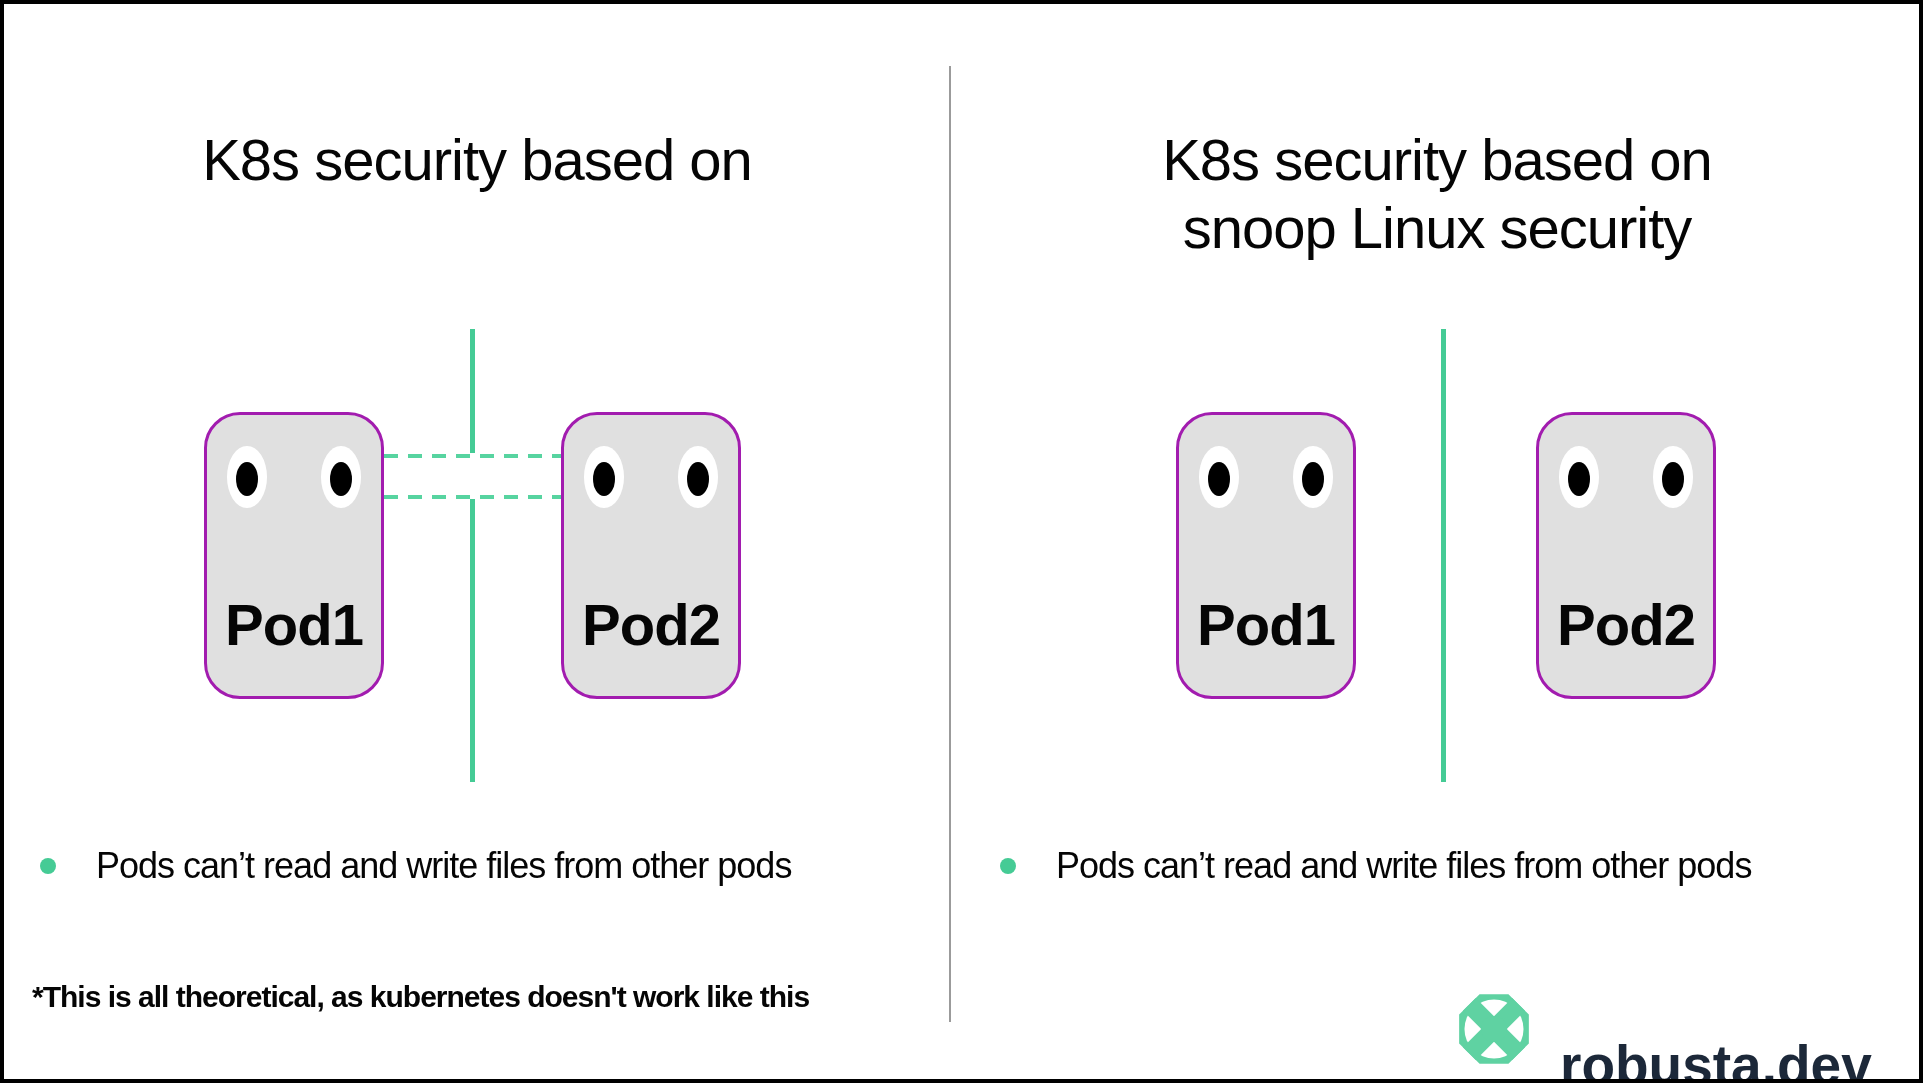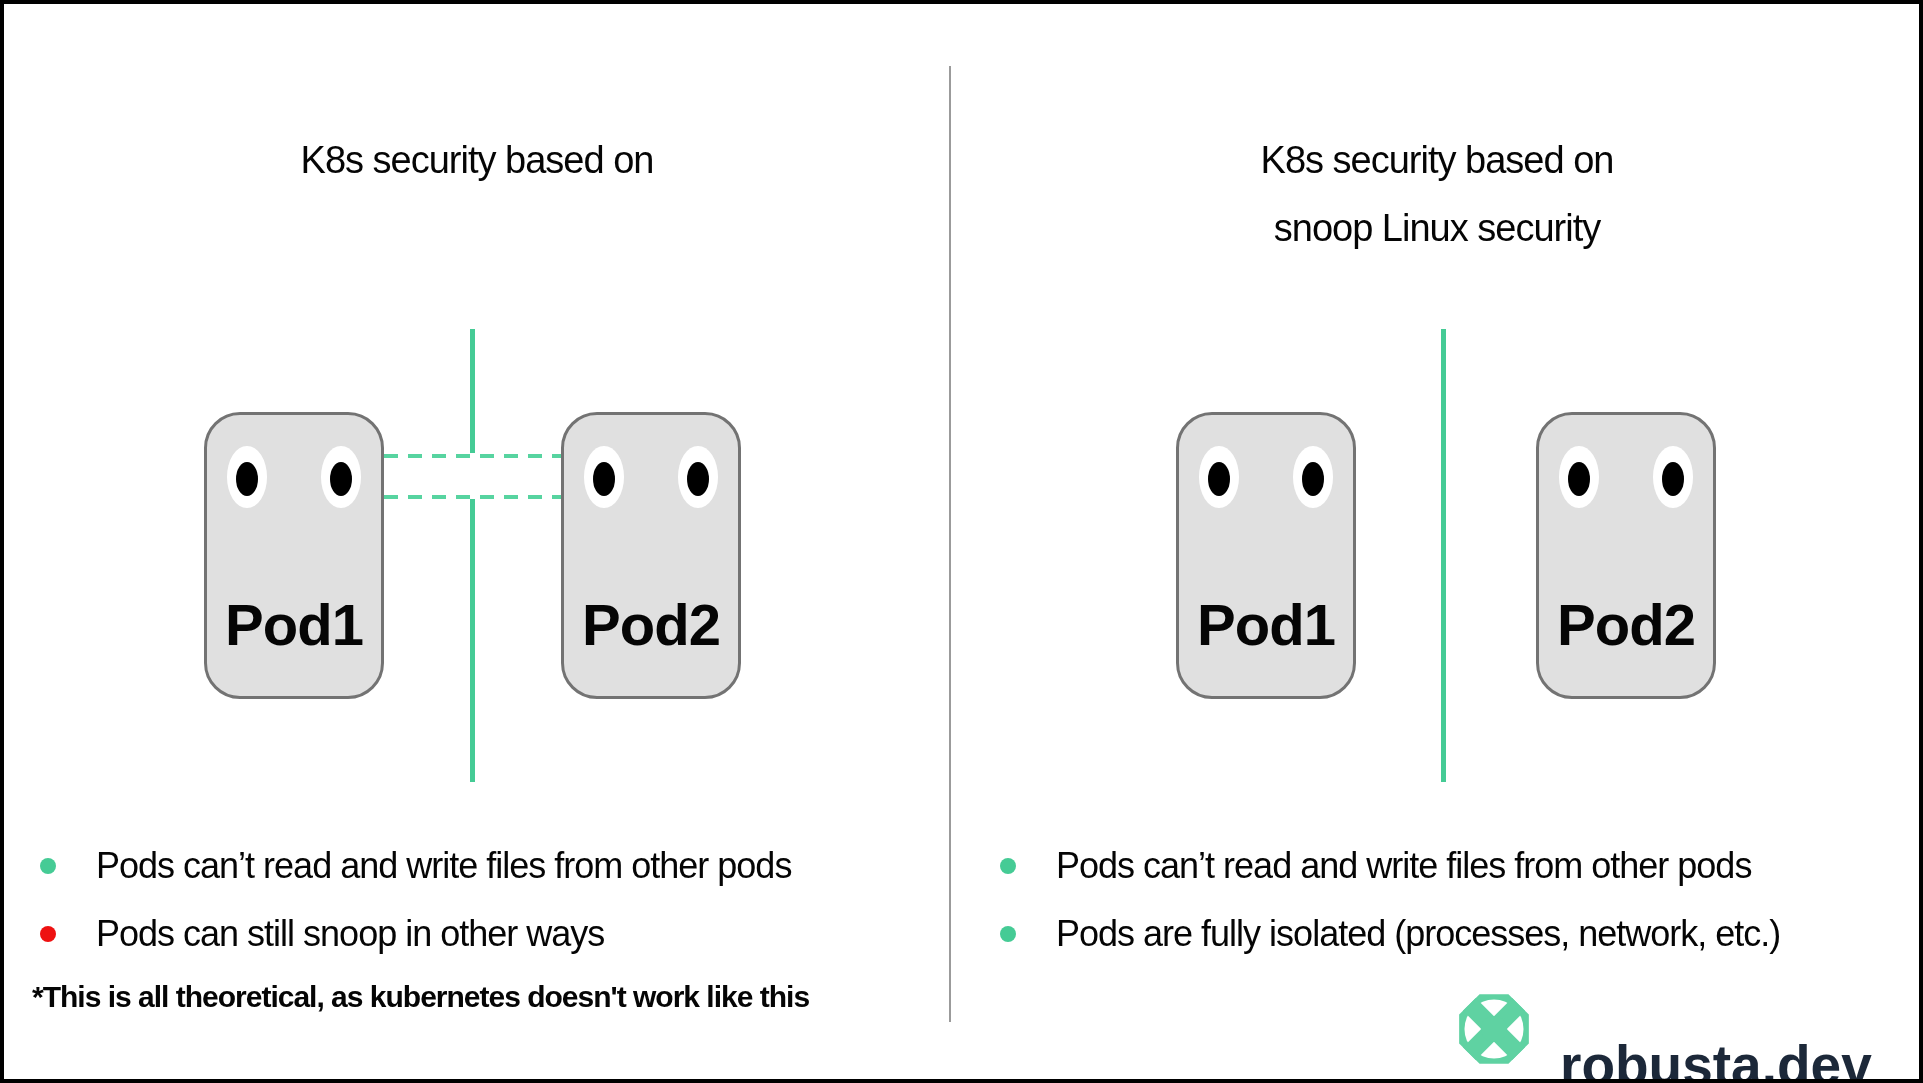--- a/index.html
+++ b/index.html
@@ -17,27 +17,27 @@
     --red:#ee1111;
     --pod-fill:#e0e0e0;
     --logo-green:#5fd2a2;
     --logo-navy:#1c2839;
   }
 
   
   .divider{position:absolute;left:945px;top:62px;width:2px;height:956px;background:#9b9b9b;}
 
   
-  .panel-title{position:absolute;top:122px;text-align:center;font-size:38px;line-height:68px;letter-spacing:-1px;}
+  .panel-title{position:absolute;top:122px;text-align:center;font-size:58px;line-height:68px;letter-spacing:-1px;}
   .panel-title.left{left:0;width:946px;}
   .panel-title.right{left:950px;width:966px;}
 
   
   .pod{position:absolute;width:180px;height:287px;background:var(--pod-fill);
-       border:3px solid #737373;border-radius:36px;box-sizing:border-box;}
+       border:3px solid #a21caf;border-radius:36px;box-sizing:border-box;}
   .pod .eye{position:absolute;top:31px;width:40px;height:62px;background:#fff;border-radius:50%;}
   .pod .eye.l{left:20px;}
   .pod .eye.r{right:20px;}
   .pod .pupil{position:absolute;left:50%;top:50%;width:22px;height:34px;margin:-15px 0 0 -11px;
               background:#000;border-radius:50%;}
   .pod-label{position:absolute;left:0;right:0;bottom:42px;text-align:center;
              font-size:58px;font-weight:bold;line-height:1;letter-spacing:-1px;}
   .pod1L{left:200px;top:408px;}
   .pod2L{left:557px;top:408px;}
   .pod1R{left:1172px;top:408px;}
@@ -135,32 +135,24 @@
     <span class="eye r">
         <span class="pupil"></span>
       </span>
     <div class="pod-label">Pod2</div>
   </div>
 
   <div class="bullet-row rowL1">
     <span class="dot green"></span>
     <span class="btext">Pods can’t read and write files from other pods</span>
   </div>
-  <div class="bullet-row rowL2">
-    <span class="dot red"></span>
-    <span class="btext">Pods can still snoop in other ways</span>
-  </div>
 
   <div class="bullet-row rowR1">
     <span class="dot green"></span>
     <span class="btext">Pods can’t read and write files from other pods</span>
-  </div>
-  <div class="bullet-row rowR2">
-    <span class="dot green"></span>
-    <span class="btext">Pods are fully isolated (processes, network, etc.)</span>
   </div>
 
   <div class="footnote">*This is all theoretical, as kubernetes doesn't work like this</div>
 
   <svg class="logo-icon" viewBox="0 0 100 100" xmlns="http://www.w3.org/2000/svg">
     <defs>
       <clipPath id="octclip">
         <polygon points="32.4,7.5 67.6,7.5 92.5,32.4 92.5,67.6 67.6,92.5 32.4,92.5 7.5,67.6 7.5,32.4"></polygon>
       </clipPath>
     </defs>

